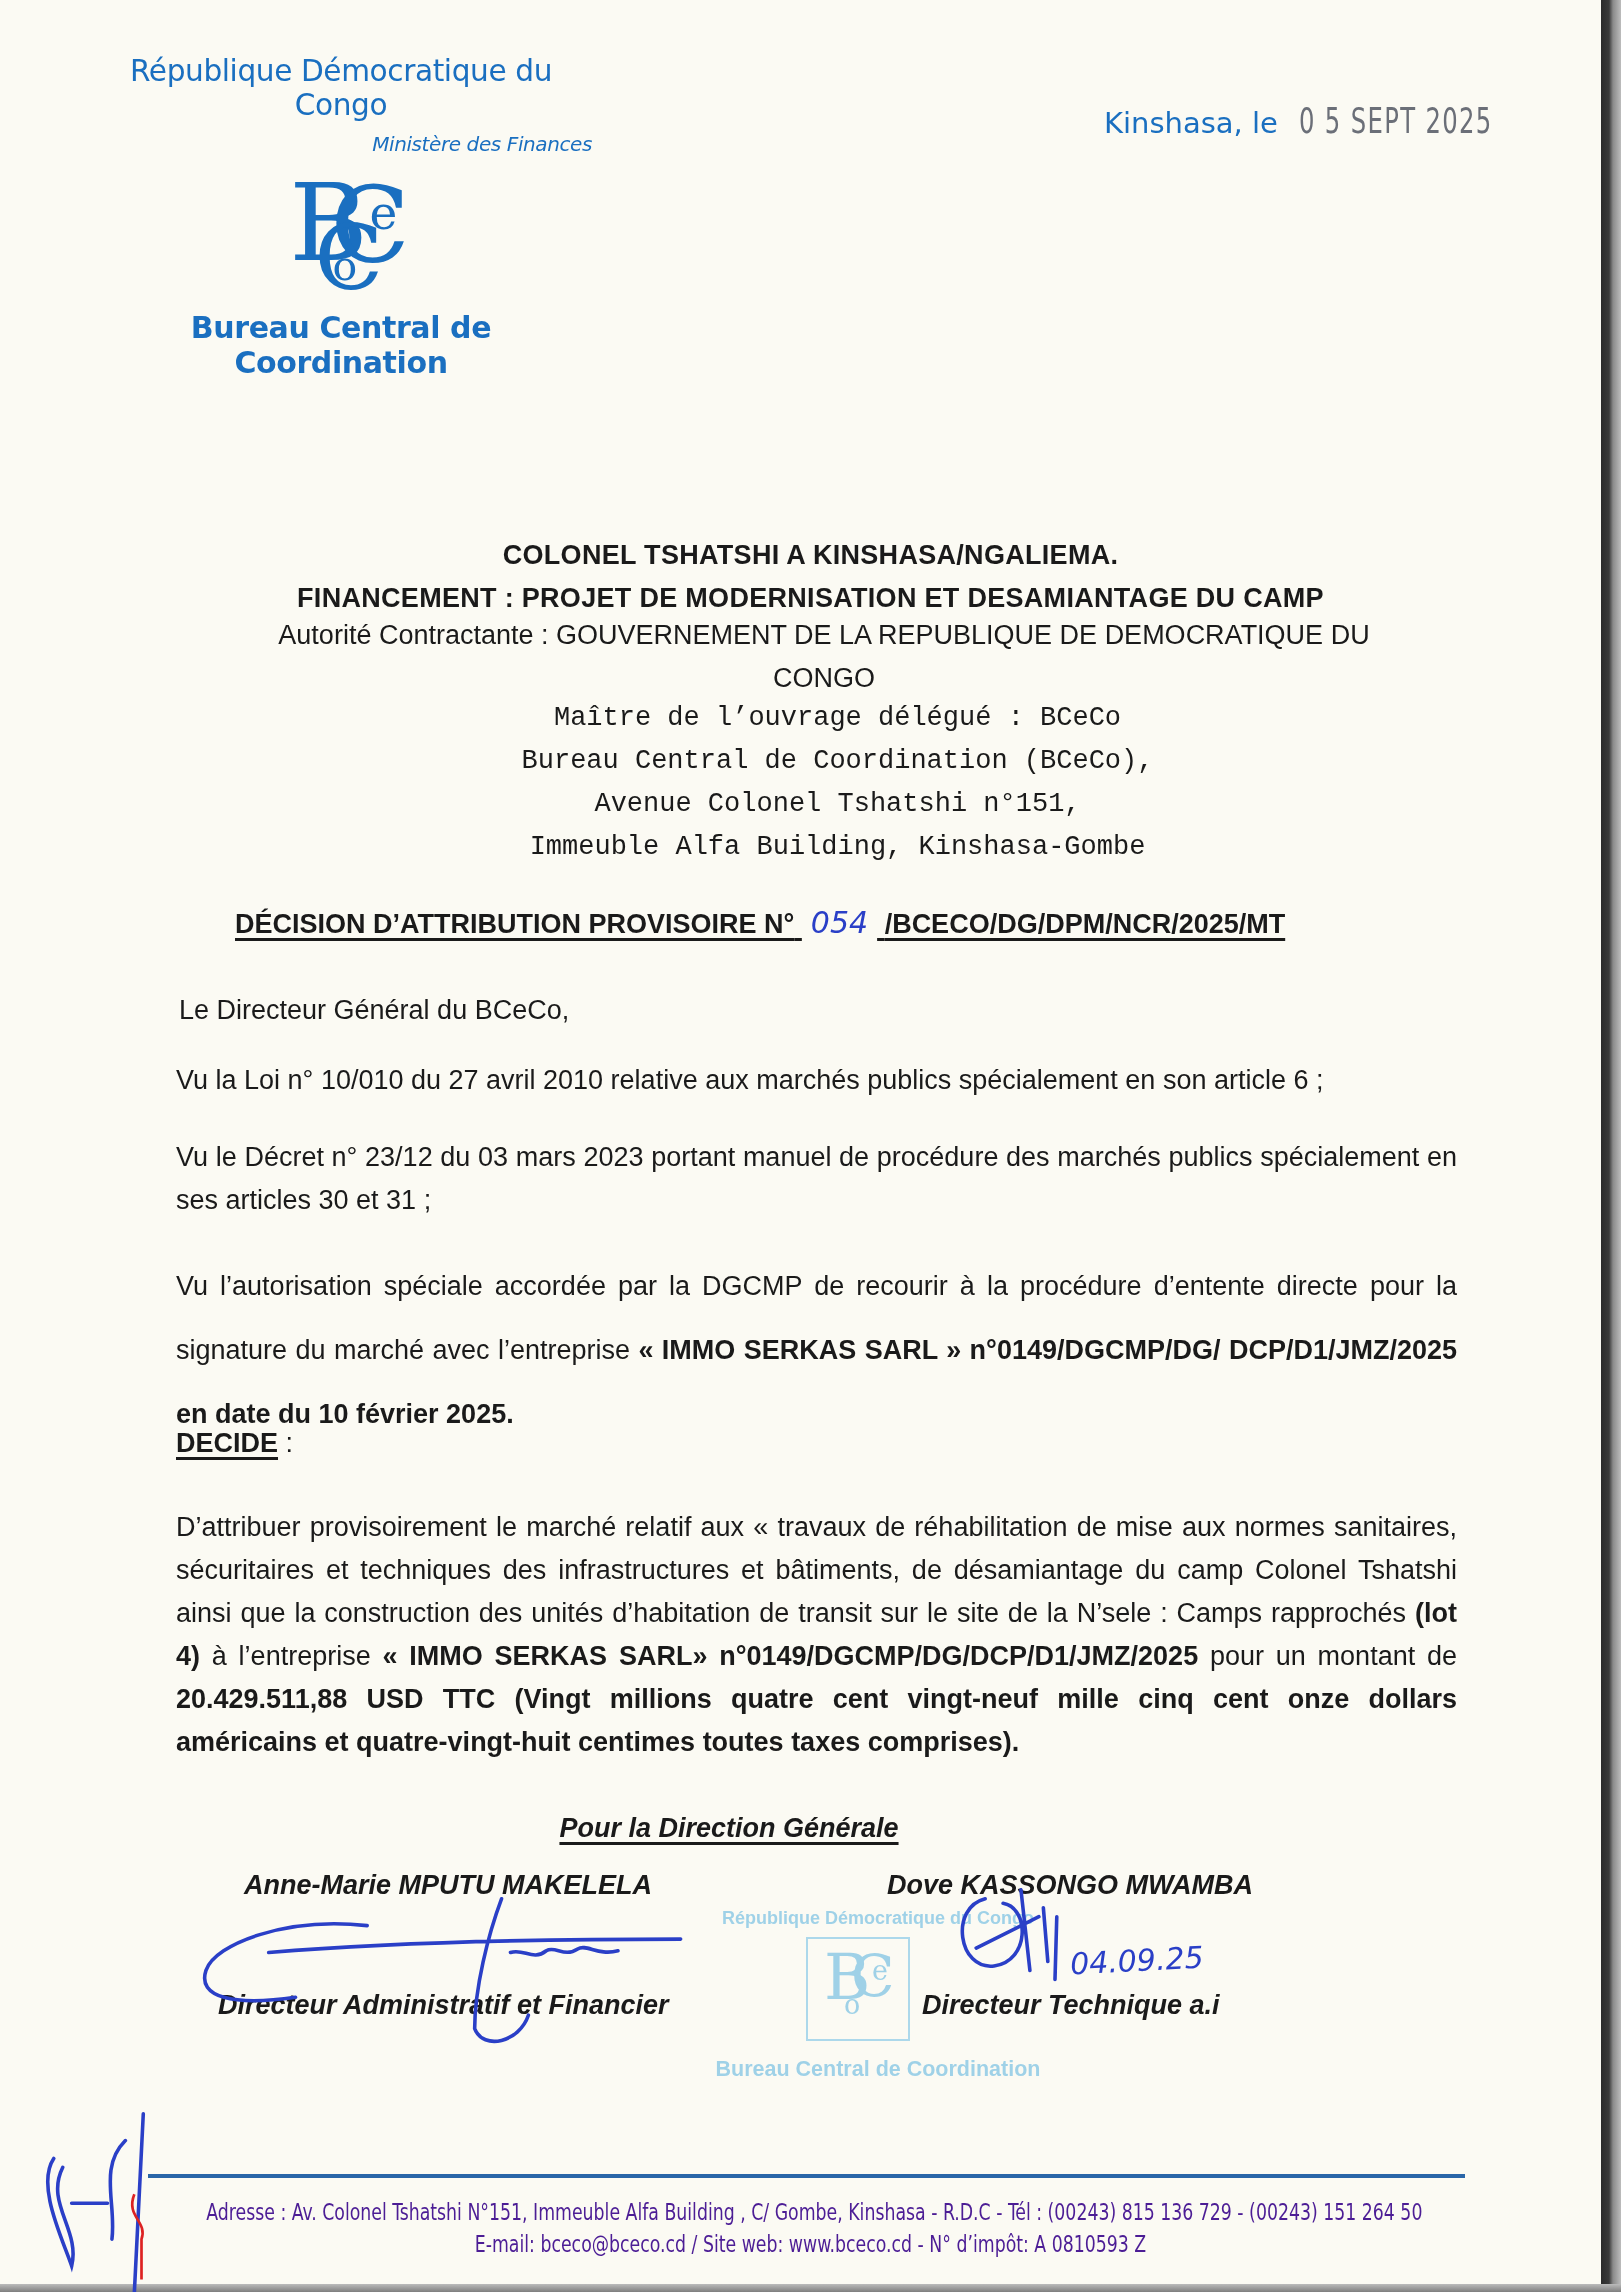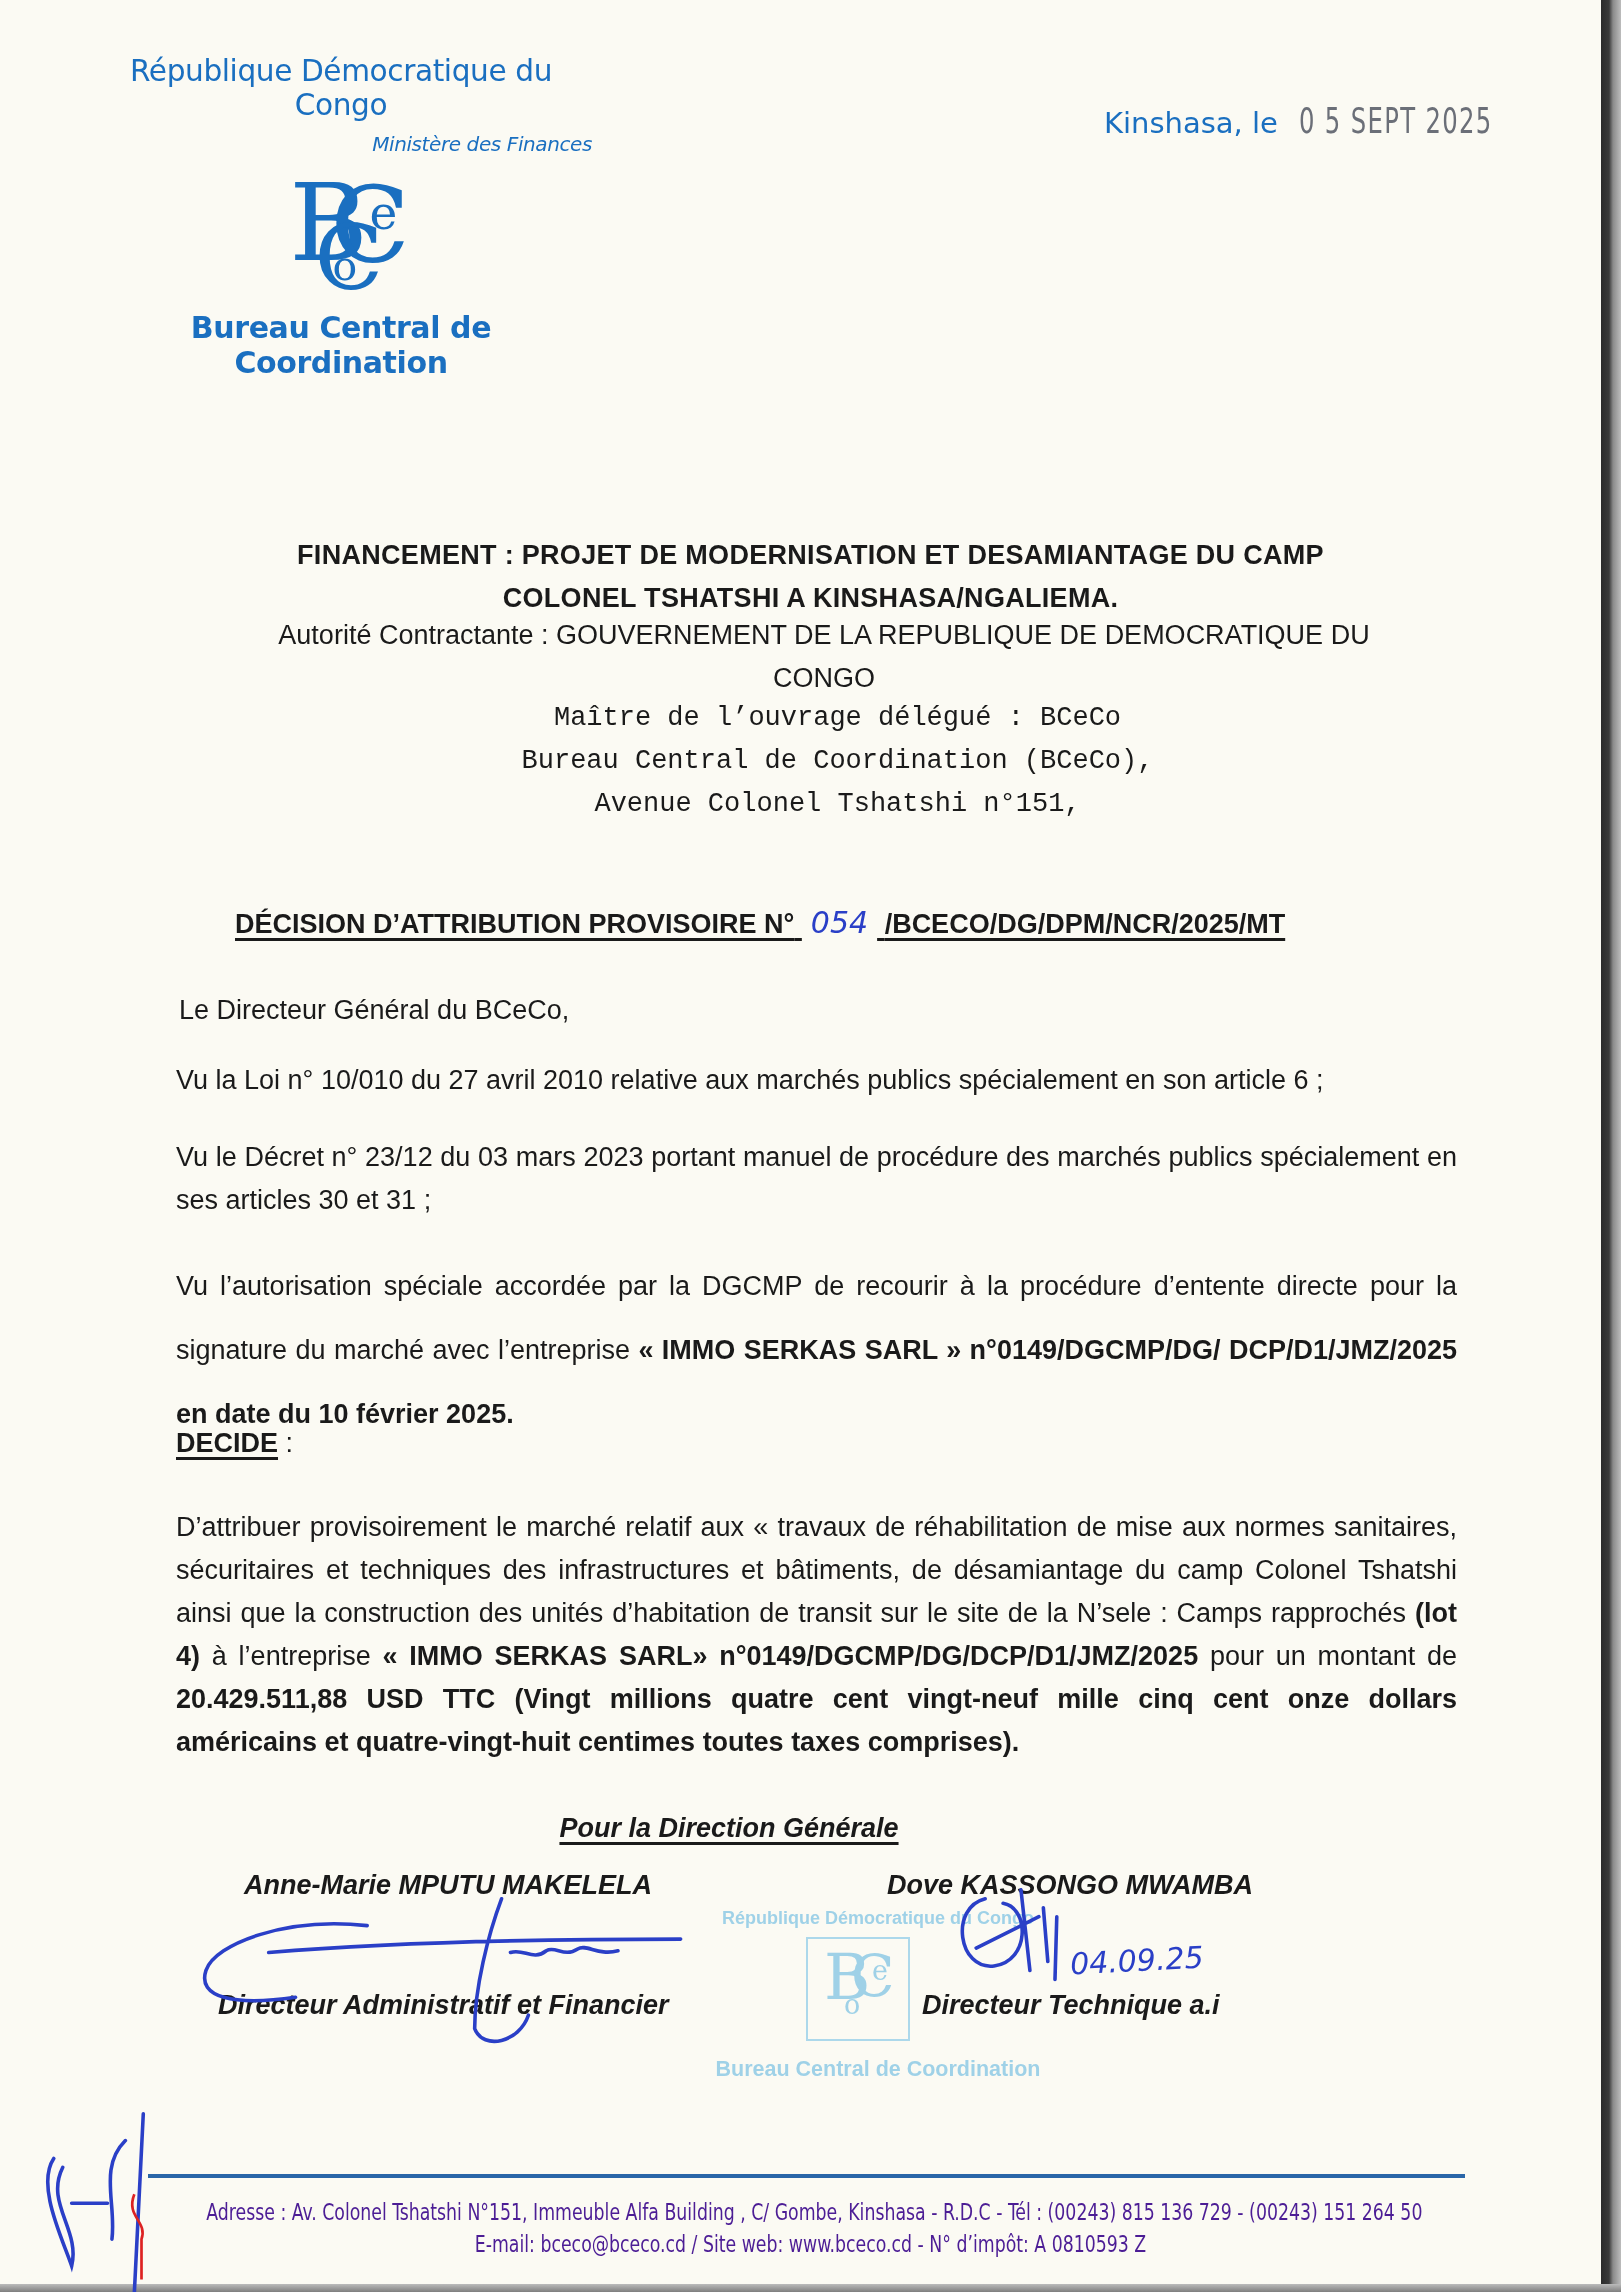--- a/index.html
+++ b/index.html
@@ -83,31 +83,32 @@
   </div>
   <div class="lh-org">Bureau Central de Coordination</div>
 </div>
 
 <div class="place-date">
   <span class="place">Kinshasa, le</span>
   <span class="date-stamp">0 5 SEPT 2025</span>
 </div>
 
 <div class="financement">
+  <div>COLONEL TSHATSHI A KINSHASA/NGALIEMA.</div>
   <div>FINANCEMENT : PROJET DE MODERNISATION ET DESAMIANTAGE DU CAMP</div>
-  <div>COLONEL TSHATSHI A KINSHASA/NGALIEMA.</div>
 </div>
 <div class="authority">
   <span class="auth-line">Autorité Contractante : GOUVERNEMENT DE LA REPUBLIQUE DE DEMOCRATIQUE DU</span>
   <span class="auth-line">CONGO</span>
 </div>
 <div class="mo-block">
   <div>Maître de l’ouvrage délégué : BCeCo</div>
   <div>Bureau Central de Coordination (BCeCo),</div>
   <div>Avenue Colonel Tshatshi n°151,</div>
+  <div>Immeuble Alfa Building, Kinshasa-Gombe</div>
 </div>
 
 <div class="decision-title">
   <span>DÉCISION D’ATTRIBUTION PROVISOIRE N°</span>
   <span class="handwritten-no">054</span>
   <span>/BCECO/DG/DPM/NCR/2025/MT</span>
 </div>
 
 <div class="body-text intro">Le Directeur Général du BCeCo,</div>
 <div class="body-text vu1">Vu la Loi n° 10/010 du 27 avril 2010 relative aux marchés publics spécialement en son article 6 ;</div>

